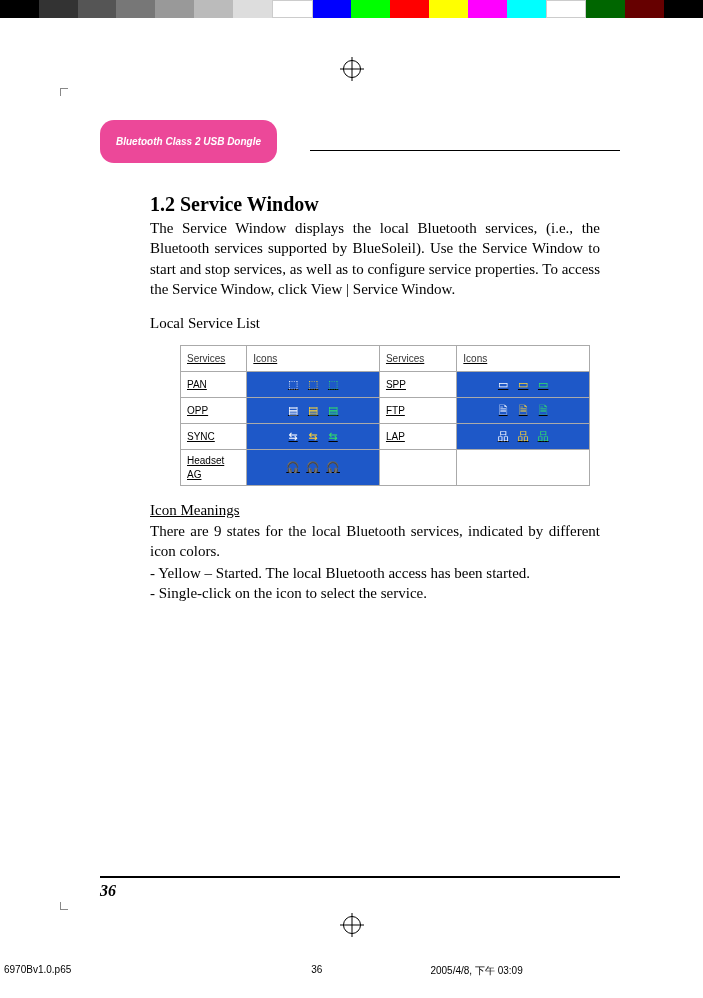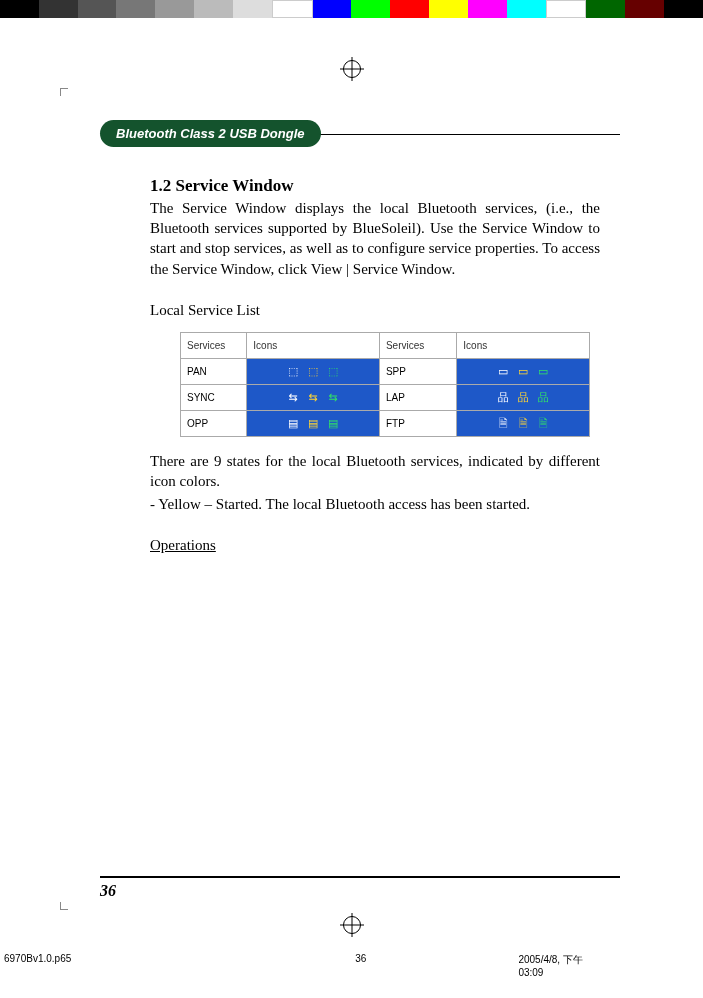--- a/index.html
+++ b/index.html
@@ -45,62 +45,63 @@
   .crop-tl { position: absolute; left: 60px; top: 88px; width: 8px; height: 8px; border-left: 1px solid #888; border-top: 1px solid #888;}
   .crop-bl { position: absolute; left: 60px; bottom: 88px; width: 8px; height: 8px; border-left: 1px solid #888; border-bottom: 1px solid #888;}
   .page {
     position: absolute;
     left: 100px;
     top: 120px;
     width: 520px;
     height: 780px;
   }
   .header-pill {
-    background: #14532d;
+    background: #ec4899;
     color: #fff;
     font-weight: bold;
     font-style: italic;
-    font-size: 13px;
-    padding: 6px 16px;
+    font-size: 10px;
+    padding: 16px 16px;
     border-radius: 14px;
     display: inline-block;
     font-family: Arial, sans-serif;
   }
   .header-line {
     border-top: 1px solid #000;
     margin-left: 210px;
     margin-top: -13px;
     width: 310px;
   }
   .content {
     margin-left: 50px;
     margin-top: 40px;
     width: 450px;
     font-size: 15px;
     line-height: 1.35;
     color: #000;
     text-align: justify;
   }
   .content h3 {
-    font-size: 17px;
+    font-size: 20px;
     font-weight: bold;
     margin-top: 8px;
   }
   .content .sub {
-    margin-top: 21px;
+    margin-top: 14px;
   }
   .table-wrap {
     margin: 12px 0 14px 30px;
     width: 410px;
   }
   table {
     border-collapse: collapse;
     width: 100%;
     font-family: Verdana, Arial, sans-serif;
     font-size: 10px;
+    text-decoration: underline;
   }
   td, th {
     border: 1px solid #aaa;
     padding: 4px 6px;
     text-align: left;
     height: 26px;
     vertical-align: middle;
   }
   th { font-weight: normal; color: #333; }
   .icon-cell {
@@ -135,21 +136,20 @@
   }
   .imprint {
     position: absolute;
     bottom: 20px;
     left: 0;
     width: 596px;
     font-family: Arial, sans-serif;
     font-size: 10px;
     color: #000;
     display: flex;
-    gap: 44px;
   }
 </style>
 </head>
 <body>
 
 <div class="color-bar">
   <div style="background:#000"></div>
     <div style="background:#333"></div>
     <div style="background:#555"></div>
   <div style="background:#777"></div>
@@ -205,65 +205,78 @@
           <td>SPP</td>
           <td class="icon-cell">
                 <div class="icon-row">
                   <span class="mini white">▭</span>
                   <span class="mini yellow">▭</span>
                   <span class="mini green">▭</span>
                 </div>
               </td>
         </tr>
         <tr>
+          <td>OPP</td>
+          <td class="icon-cell">
+                <div class="icon-row">
+                  <span class="mini white">▤</span>
+                  <span class="mini yellow">▤</span>
+                  <span class="mini green">▤</span>
+                </div>
+              </td>
+          <td>FTP</td>
+          <td class="icon-cell">
+                <div class="icon-row">
+                  <span class="mini white">🗎</span>
+                  <span class="mini yellow">🗎</span>
+                  <span class="mini green">🗎</span>
+                </div>
+              </td>
+        </tr>
+        <tr>
           <td>SYNC</td>
           <td class="icon-cell">
                 <div class="icon-row">
                   <span class="mini white">⇆</span>
                   <span class="mini yellow">⇆</span>
                   <span class="mini green">⇆</span>
                 </div>
               </td>
           <td>LAP</td>
           <td class="icon-cell">
                 <div class="icon-row">
                   <span class="mini white">品</span>
                   <span class="mini yellow">品</span>
                   <span class="mini green">品</span>
                 </div>
               </td>
         </tr>
         <tr>
-          <td>OPP</td>
-          <td class="icon-cell">
-                <div class="icon-row">
-                  <span class="mini white">▤</span>
-                  <span class="mini yellow">▤</span>
-                  <span class="mini green">▤</span>
-                </div>
-              </td>
-          <td>FTP</td>
-          <td class="icon-cell">
-                <div class="icon-row">
-                  <span class="mini white">🗎</span>
-                  <span class="mini yellow">🗎</span>
-                  <span class="mini green">🗎</span>
-                </div>
-              </td>
+          <td>Headset AG</td>
+          <td class="icon-cell">
+                <div class="icon-row">
+                  <span class="mini white">🎧</span>
+                  <span class="mini yellow">🎧</span>
+                  <span class="mini green">🎧</span>
+                </div>
+              </td>
+          <td></td>
+          <td></td>
         </tr>
       </tbody>
         </table>
     </div>
 
+    <div class="underline">Icon Meanings</div>
     <div>There are 9 states for the local Bluetooth services, indicated by different icon colors.</div>
     <div class="bullets">
       <div>- Yellow – Started. The local Bluetooth access has been started.</div>
     </div>
 
-    <div class="sub underline">Operations</div>
+    <div>- Single-click on the icon to select the service.</div>
   </div>
 
   <div class="page-foot">
     <span class="page-num">36</span>
   </div>
 </div>
 
 <div class="imprint">
   <span style="margin-left:4px">6970Bv1.0.p65</span>
   <span style="margin-left:240px">36</span>

